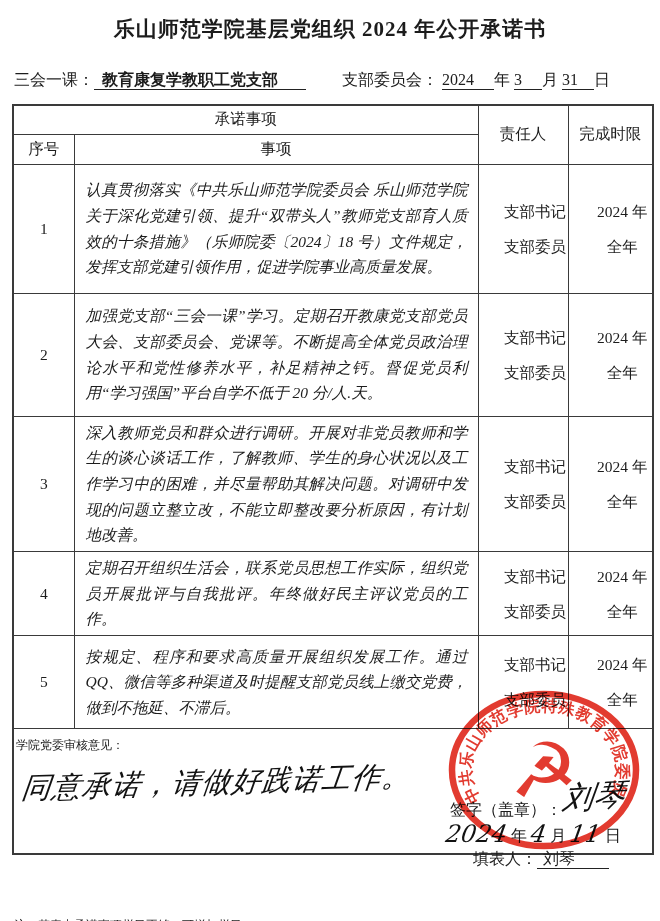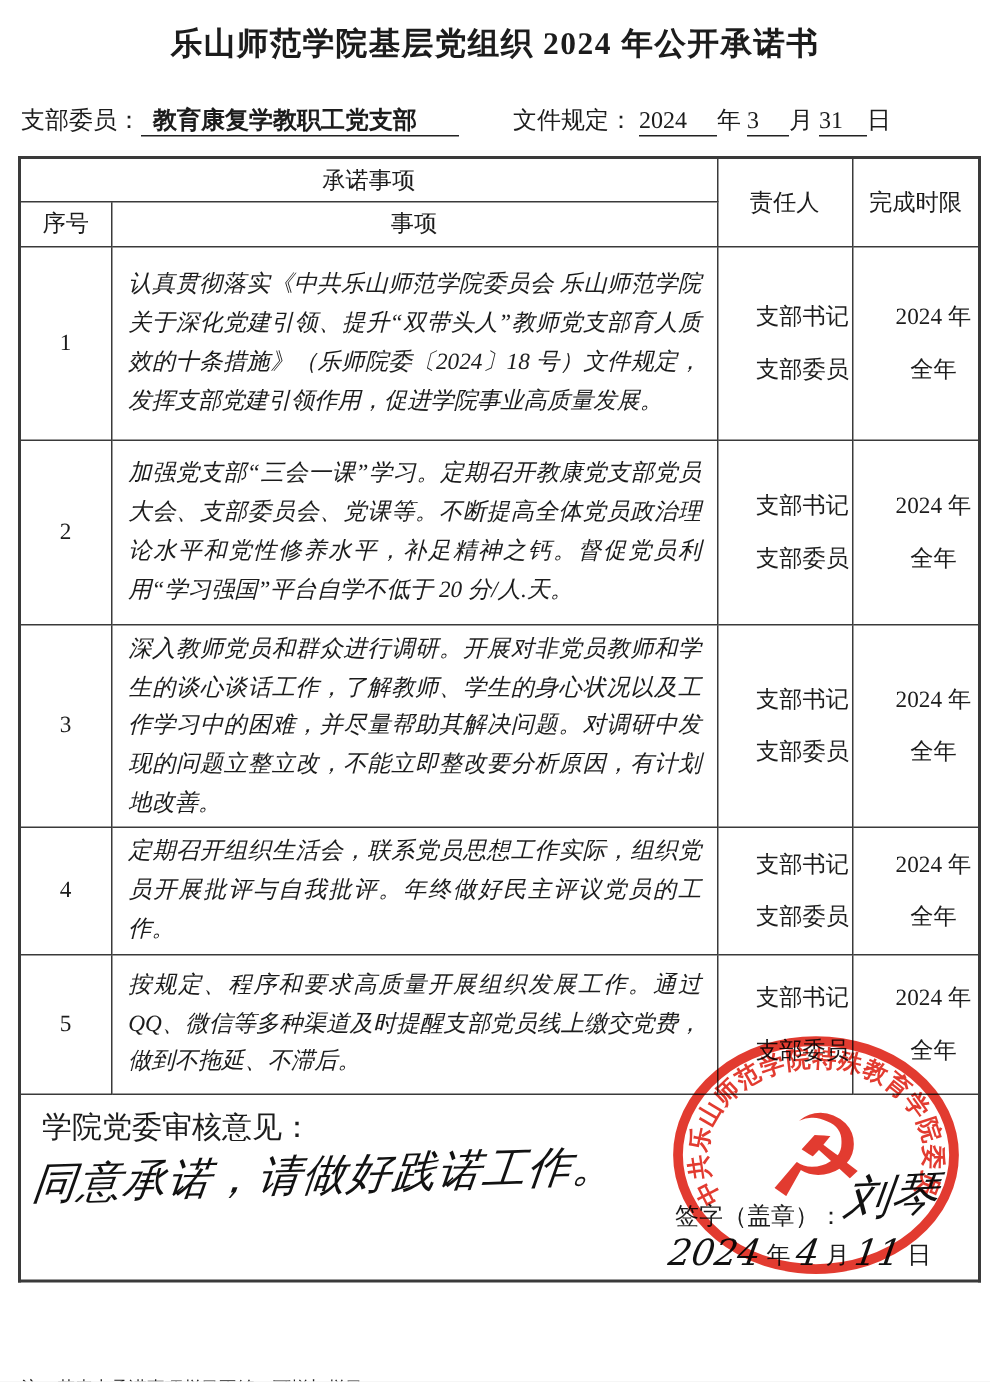--- a/index.html
+++ b/index.html
@@ -34,21 +34,21 @@
   td.hcell { text-align:center; font-size:16px; }
   td.no-cell { text-align:center; }
   td.item-cell { text-align:justify; line-height:25.7px; padding:3px 10px 3px 11px;font-style:italic; }
   td.resp-cell, td.time-cell { text-align:center; line-height:35px;padding-left:24px; }
 
   tr.hr1 { height:29px;margin-left:28px; } tr.hr2 { height:30px;margin-top:48px; }
   tr.r1 { height:129px; } tr.r2 { height:123px; } tr.r3 { height:123px; }
   tr.r4 { height:77px; }  tr.r5 { height:93px; }  tr.rv { height:125px; }
 
   td.review-cell { position:relative; vertical-align:top; padding:0; }
-  .review-label { position:absolute; left:14px; top:8px; font-size:20px; }
+  .review-label { position:absolute; left:2px; top:8px; font-size:12px; }
 
   .hw { font-style:italic; color:#121212; font-family:"DejaVu Serif",serif; }
   .hw-comment {
     position:absolute; left:10px; top:40px; width:465px;
     font-size:29px; letter-spacing:1px; white-space:nowrap;
     transform:rotate(-1.8deg) skewX(-8deg); transform-origin:left top;
   }
   .sign-row { position:absolute; left:436px; top:55px; font-size:16px; white-space:nowrap; }
   .hw-sign {
     display:inline-block; font-size:31px; position:relative; top:-8px; margin-left:1px;
@@ -66,21 +66,21 @@
   .note-line { position:absolute; left:14px; top:917px; font-size:12px; }
 </style>
 </head>
 <body>
 
 <div class="page">
 
   <div class="title">乐山师范学院基层党组织 2024 年公开承诺书</div>
 
   <div class="info-line">
-    <span>支部委员：</span><span class="blank org-blank">教育康复学教职工党支部</span><span class="gap"></span><span>文件规定：</span>
+    <span>三会一课：</span><span class="blank org-blank">教育康复学教职工党支部</span><span class="gap"></span><span>支部委员会：</span>
     <span class="blank y-blank">2024</span><span>年</span>
     <span class="blank m-blank">3</span><span>月</span>
     <span class="blank d-blank">31</span><span>日</span>
   </div>
 
   <table class="main">
     <colgroup>
       <col style="width:61px">
         <col style="width:404px">
         <col style="width:90px">
@@ -179,16 +179,19 @@
 
   <svg class="stamp" viewBox="0 0 196 164" xmlns="http://www.w3.org/2000/svg">
     <ellipse cx="98" cy="80" rx="92" ry="76" fill="none" stroke="#e02a1e" stroke-width="6.5"></ellipse>
     <path id="sealArc" d="M 36.1 111.3 A 73 59 0 1 1 159.9 111.3" fill="none"></path>
     <text font-size="16" fill="#e02a1e" letter-spacing="0.6" style="font-family:'Liberation Serif','DejaVu Serif',serif;font-weight:bold">
       <textPath href="#sealArc" startOffset="2">中共乐山师范学院特殊教育学院委员会</textPath>
     </text>
     <text x="98" y="107" font-size="76" fill="#e02a1e" text-anchor="middle" style="font-family:'DejaVu Sans',sans-serif">☭</text>
   </svg>
 
+  <div class="filler-line">
+    <span>填表人：</span><span class="blank filler-blank">刘琴</span>
+  </div>
 
   <div class="note-line">注：若表中承诺事项栏目不够，可增加栏目</div>
 
 </div>
 
 </body></html>

